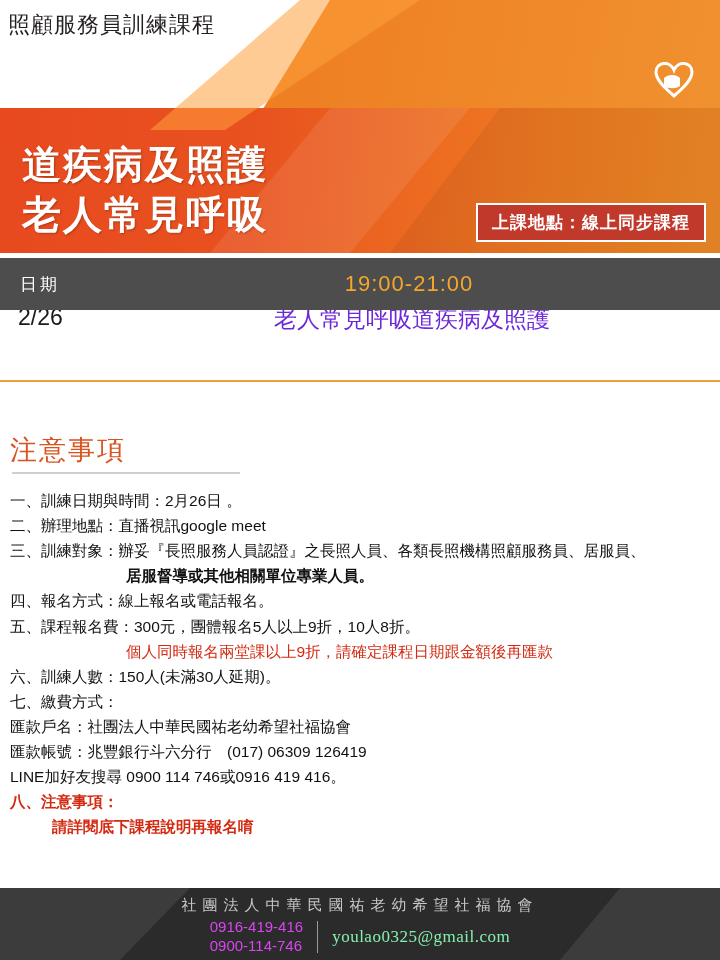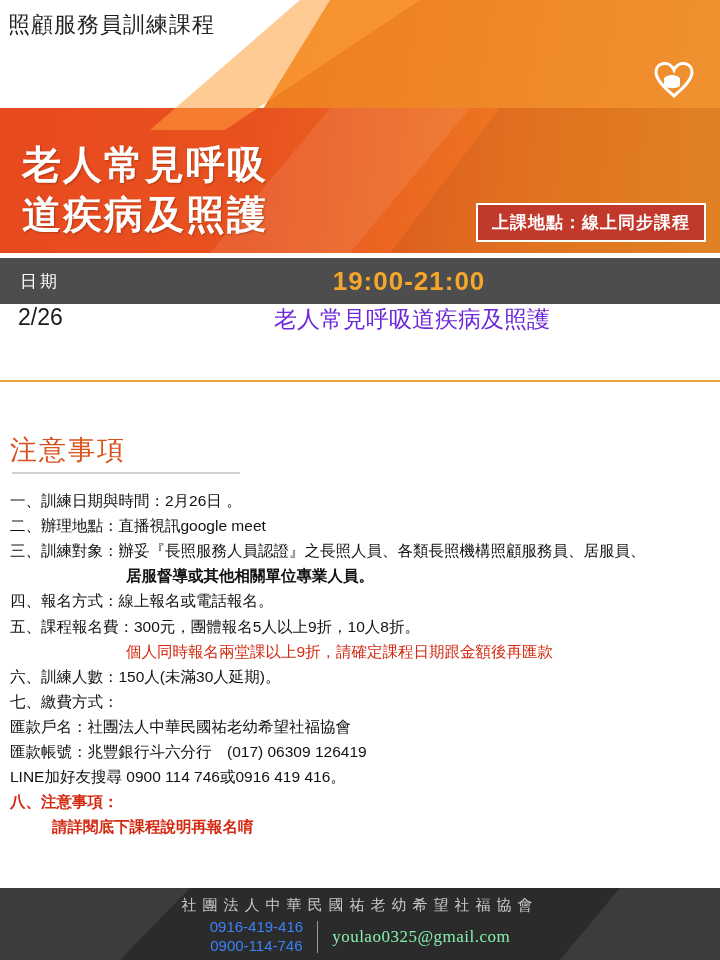--- a/index.html
+++ b/index.html
@@ -74,29 +74,29 @@
   .place-badge {
     position: absolute; right: 14px; top: 203px; z-index: 9;
     background: #c0392b;
     border: 2px solid #ffffff;
     color: #ffffff; font-size: 17px; font-weight: bold;
     padding: 6px 14px; letter-spacing: 1px;
   }
 
   
   .time-bar {
-    position: absolute; top: 258px; left: 0; width: 720px; height: 46px;
+    position: absolute; top: 258px; left: 0; width: 720px; height: 52px;
     background: #4d4d4d; z-index: 5;
     display: flex; align-items: center; gap: 16px;
   }
   .time-bar .dt-label {
     width: 178px; color: #ffffff; font-size: 17px; padding-left: 20px; letter-spacing: 3px;
   }
   .time-bar .dt-time {
-    flex: 1; text-align: center; color: #f4a72b; font-size: 26px; font-weight: bold;
+    flex: 1; text-align: center; color: #f4a72b; font-size: 22px; font-weight: normal;
     padding-right: 96px; letter-spacing: 1px;
   }
 
   
   .sched-row {
     position: absolute; top: 304px; left: 0; width: 720px; height: 78px;
     border-bottom: 2px solid #e8a33d;
     display: flex; align-items: flex-start;
     background: #fff;
   }
@@ -142,21 +142,21 @@
   }
   .footer-org {
     position: absolute; left: 0; right: 0; top: 8px; text-align: center;
     color: #c8c8c8; font-size: 15px; letter-spacing: 6px;
     font-family: Liberation Serif, serif;
   }
   .footer-contact {
     position: absolute; left: 0; right: 0; top: 30px;
     display: flex; justify-content: center; align-items: center; gap: 14px;
   }
-  .footer-phones { color: #3b82f6; font-size: 15px; line-height: 1.25; text-align: center; }
+  .footer-phones { color: #d946ef; font-size: 15px; line-height: 1.25; text-align: left; }
   .footer-div { width: 1px; height: 32px; background: #9a9a9a; }
   .footer-mail { color: #86efac; font-size: 17px; font-family: "Liberation Serif", serif; letter-spacing: 0.5px; }
 </style>
 </head>
 <body>
 
 <div class="page">
 
   <div class="header-wrap">
     <div class="hdr-orange-top"></div>
@@ -170,22 +170,22 @@
     <div class="logo-block">
       <span class="logo-mark">
         <svg width="56" height="56" viewBox="0 0 56 56">
           <path d="M10 20 C10 10, 24 8, 28 18 C32 8, 46 10, 46 20 C46 30, 32 40, 28 44 C24 40, 10 30, 10 20 Z" fill="none" stroke="#ffffff" stroke-width="3"></path>
           <path d="M18 26 C22 22, 30 22, 34 26 L34 34 C30 37, 22 37, 18 34 Z" fill="#ffffff"></path>
         </svg>
       </span>
     </div>
 
     <div class="course-title">
+      <div>道疾病及照護</div>
       <div>老人常見呼吸</div>
-      <div>道疾病及照護</div>
     </div>
 
     <div class="place-badge">上課地點：線上同步課程</div>
 
     <div class="time-bar">
       <div class="dt-label">日期</div>
       <div class="dt-time">19:00-21:00</div>
     </div>
   </div>
 

